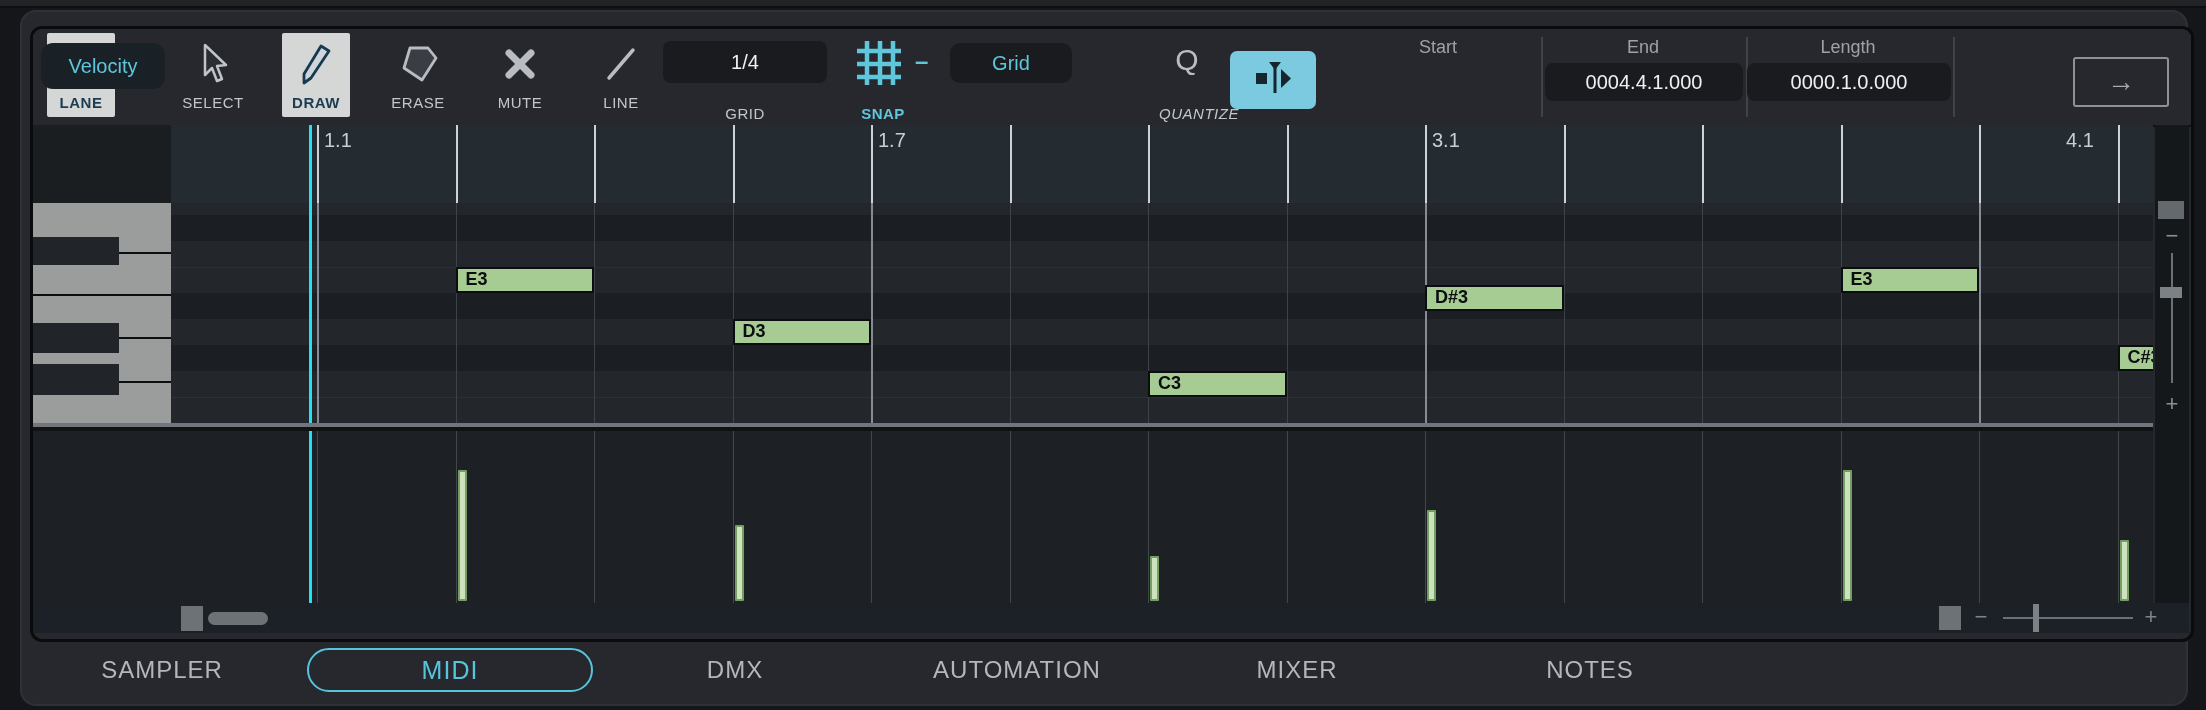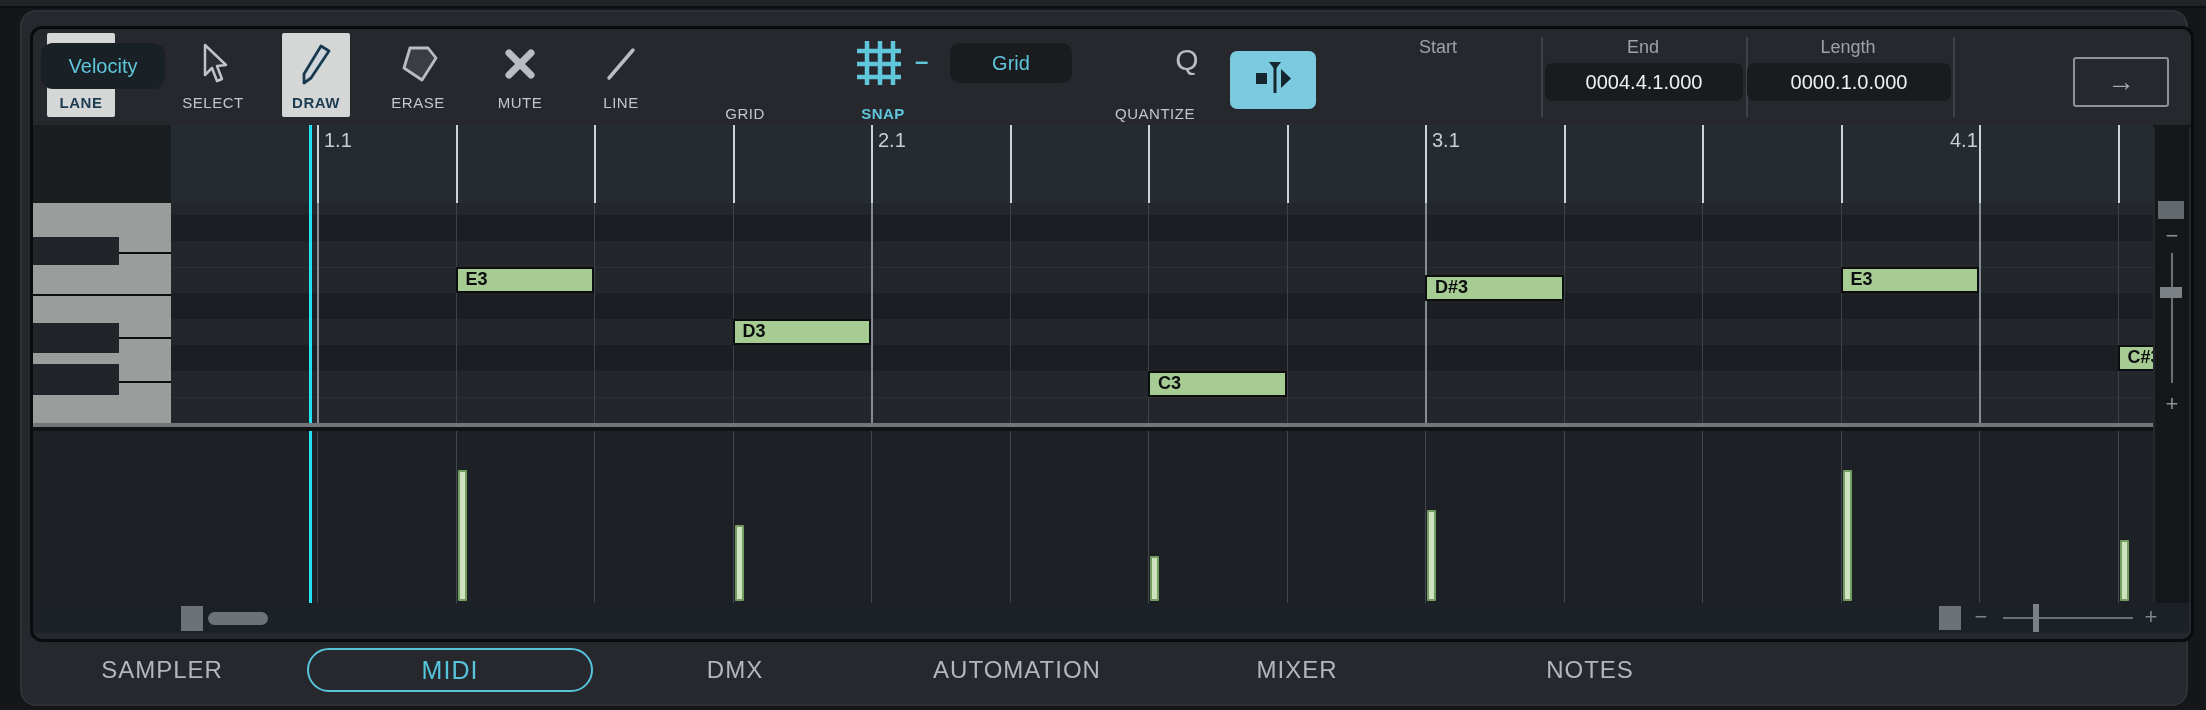--- a/index.html
+++ b/index.html
@@ -134,40 +134,41 @@
           <div class="tool" style="left: 554px;">
             <span class="ticon">
               <svg width="36" height="40" viewBox="0 0 36 40">
                 <line x1="6" y1="34" x2="30" y2="6" stroke="#b9bdc2" stroke-width="3.5" stroke-linecap="round"></line>
               </svg>
             </span>
             <span class="tlabel">LINE</span>
           </div>
         </div>
 
+      <div class="valuebox" style="left:630px;top:12px;width:164px;height:42px;">1/4</div>
       <div class="grouplabel" style="left:712px;">GRID</div>
 
       <div class="abs" style="left:822px;top:10px;width:48px;height:48px;">
         <svg width="48" height="48" viewBox="0 0 48 48">
           <g stroke="#5fc6dc" stroke-width="4.5">
             <line x1="12" y1="2" x2="12" y2="46"></line>
               <line x1="25" y1="2" x2="25" y2="46"></line>
               <line x1="38" y1="2" x2="38" y2="46"></line>
             <line x1="2" y1="12" x2="46" y2="12"></line>
               <line x1="2" y1="25" x2="46" y2="25"></line>
               <line x1="2" y1="38" x2="46" y2="38"></line>
           </g>
         </svg>
       </div>
       <div class="abs" id="snapdash" style="left:882px;top:18px;">–</div>
       <div class="valuebox" style="left:917px;top:14px;width:122px;height:40px;border-radius:10px;color:#5fc6dc;">Grid</div>
       <div class="grouplabel cyan" style="left:850px;">SNAP</div>
 
       <div id="qsym">Q</div>
-      <div class="grouplabel" style="left:1122px;">QUANTIZE</div>
+      <div class="grouplabel" style="left:1166px;font-style:italic;">QUANTIZE</div>
 
       <div id="movebtn">
         <span>
           <svg width="46" height="40" viewBox="0 0 46 40">
             <rect x="6" y="15" width="11" height="11" fill="#15262e"></rect>
             <polygon points="19,4 31,4 25,12" fill="#15262e"></polygon>
             <rect x="23.5" y="6" width="3" height="29" fill="#15262e"></rect>
             <polygon points="31,11 31,30 41,20.5" fill="#15262e"></polygon>
           </svg>
         </span>
@@ -239,27 +240,27 @@
           <div class="gline" style="left:1392.5px;"></div>
           <div class="rtick" style="left:1531px;"></div>
           <div class="gline" style="left:1531px;"></div>
           <div class="rtick" style="left:1669.5px;"></div>
           <div class="gline" style="left:1669.5px;"></div>
           <div class="rtick" style="left:1808px;"></div>
           <div class="gline measure" style="left:1808px;"></div>
           <div class="rtick" style="left:1946.5px;"></div>
           <div class="gline" style="left:1946.5px;"></div>
           <div class="rlabel" style="left:153px;">1.1</div>
-          <div class="rlabel" style="left:707px;">2.1</div>
+          <div class="rlabel" style="left:707px;">1.7</div>
           <div class="rlabel" style="left:1261px;">3.1</div>
-          <div class="rlabel" style="left:1779px;">4.1</div>
+          <div class="rlabel" style="left:1895px;">4.1</div>
           <div class="note" style="left:284.5px;top:142px;width:138.5px;">E3</div>
           <div class="note" style="left:561.5px;top:194px;width:138.5px;">D3</div>
           <div class="note" style="left:977px;top:246px;width:138.5px;">C3</div>
-          <div class="note" style="left:1254px;top:150px;width:138.5px;">D#3</div>
+          <div class="note" style="left:1254px;top:160px;width:138.5px;">D#3</div>
           <div class="note" style="left:1669.5px;top:142px;width:138.5px;">E3</div>
           <div class="note" style="left:1946.5px;top:220px;width:138.5px;">C#3</div>
           <div class="playhead" style="left:138px;top:0;height:298px;"></div>
         </div>
     </div>
 
     <div class="abs" id="rollsep"></div>
 
     <div class="abs" id="vellane"></div>
     <div class="abs" id="velclip">

